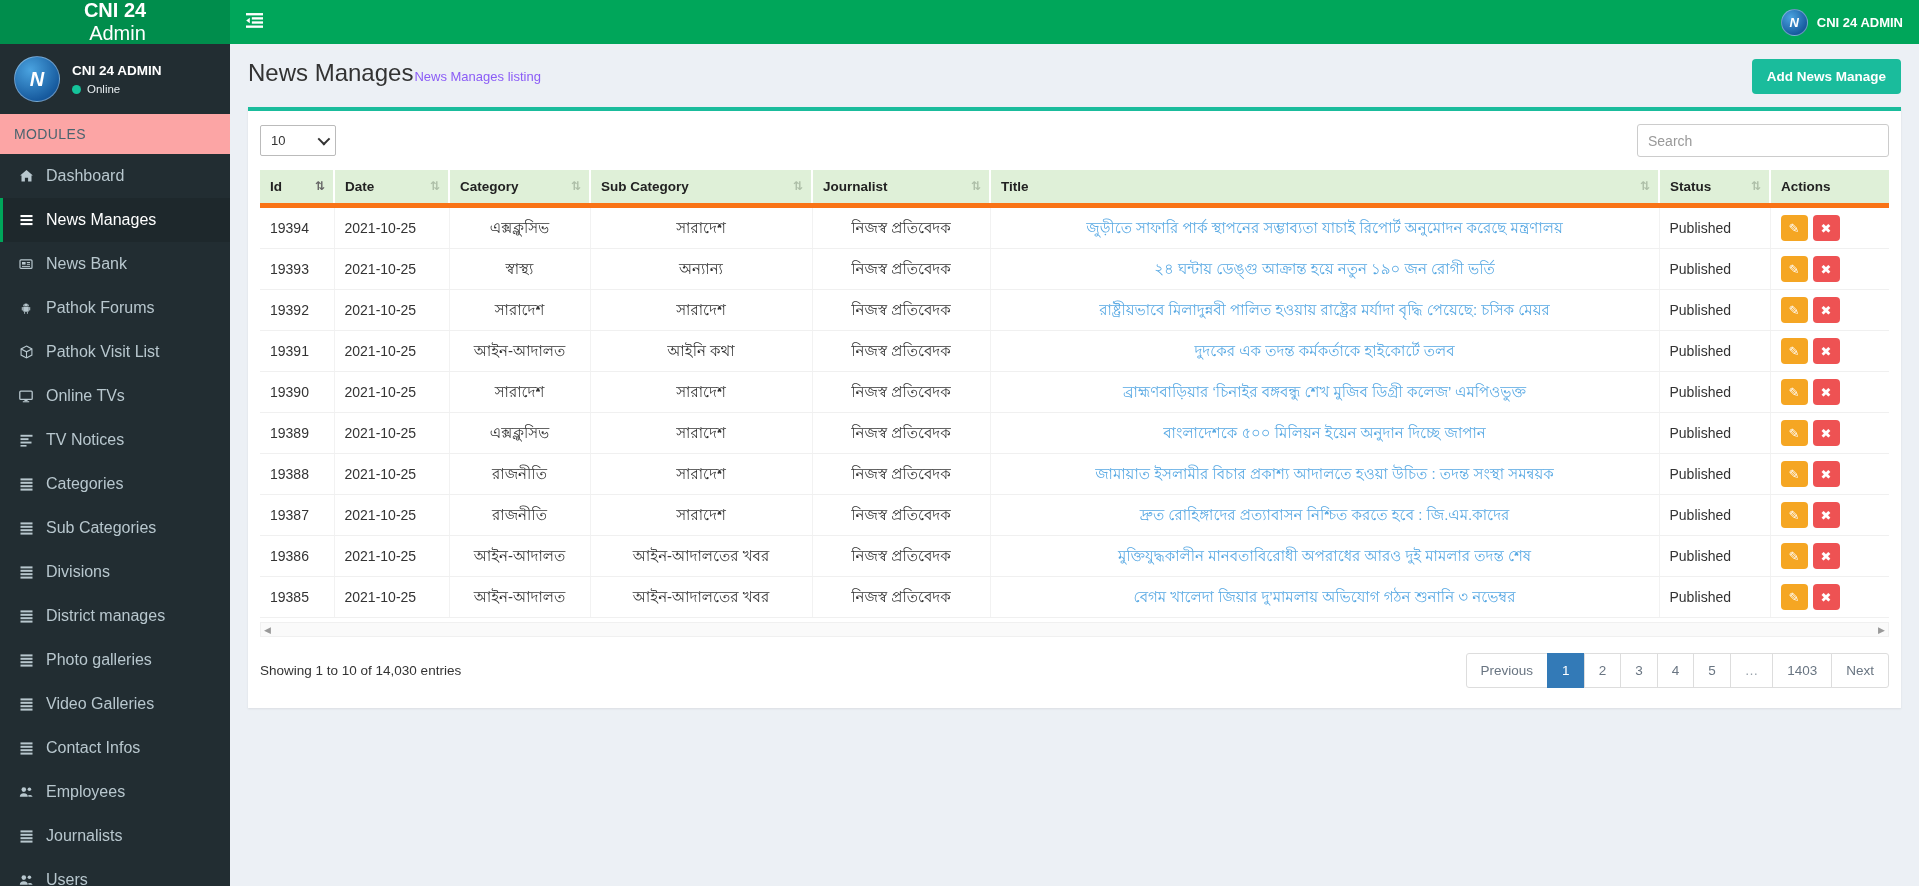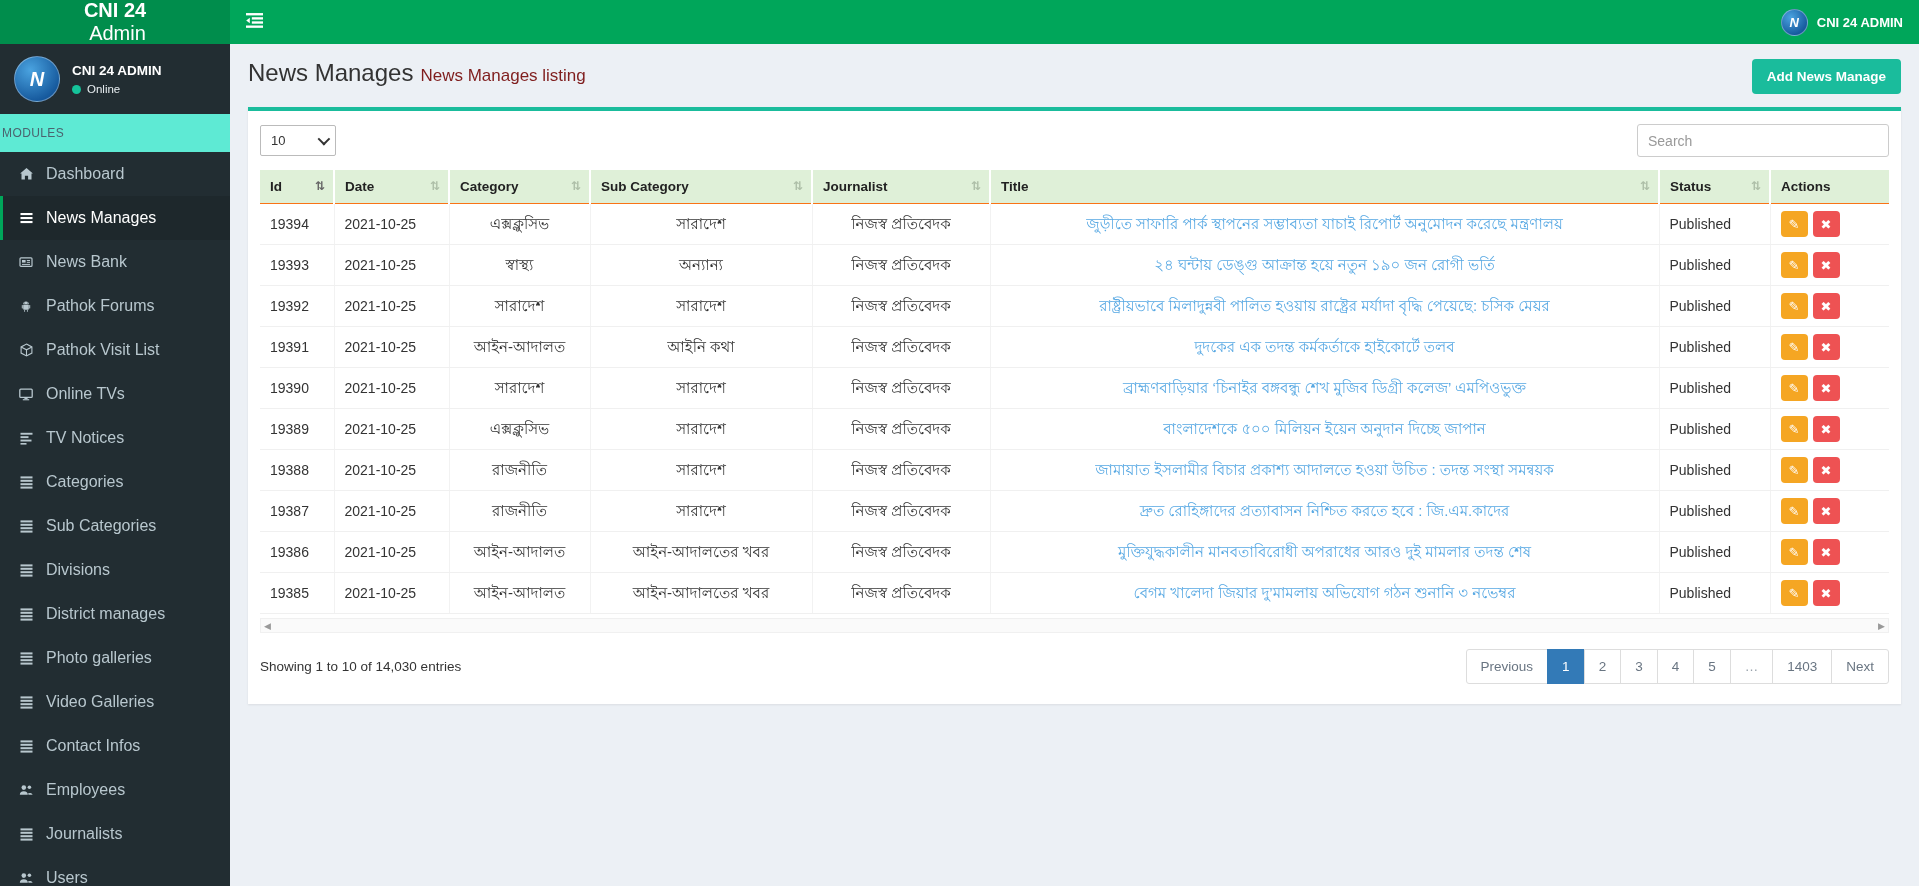--- a/index.html
+++ b/index.html
@@ -32,50 +32,50 @@
   .avatar.small{width:27px;height:27px;font-size:13px;}
   .avatar.big{width:46px;height:46px;font-size:20px;}
 
   
   .wrap{display:flex;height:842px;}
   .sidebar{width:230px;background:var(--sidebar-dark);flex-shrink:0;overflow:hidden;}
   .user-panel{display:flex;align-items:center;gap:12px;padding:12px 14px;}
   .user-panel .info .nm{color:#fff;font-size:13.5px;font-weight:bold;margin-bottom:5px;}
   .user-panel .info .st{color:#e8eef1;font-size:11.5px;display:flex;align-items:center;gap:6px;}
   .dot{width:9px;height:9px;border-radius:50%;background:#15c39a;display:inline-block;}
-  .modules{color:#4b646f;background:#5eead4;font-size:12px;letter-spacing:.4px;padding:12px 2px;}
+  .modules{color:#4b646f;background:#fca5a5;font-size:14px;letter-spacing:.4px;padding:12px 14px;}
   .menu-item{display:flex;align-items:center;gap:11px;padding:0 14px;height:44px;color:#b8c7ce;font-size:16px;cursor:pointer;border-left:3px solid transparent;}
   .menu-item .mi{width:18px;display:flex;justify-content:center;color:#b8c7ce;}
   .menu-item.active{background:var(--sidebar-active);color:#fff;border-left-color:var(--navbar-green);}
   .menu-item.active .mi{color:#fff;}
   .menu-item svg{display:block;}
 
   .main{flex:1;overflow:hidden;}
   .content-header{display:flex;align-items:flex-start;justify-content:space-between;padding:15px 18px 10px 18px;}
   .ptitle{font-size:24px;font-weight:400;color:#333;}
-  .psub{font-size:17px;color:#7f1d1d;font-weight:400;margin-left:7px;}
+  .psub{font-size:13px;color:#8b5cf6;font-weight:400;margin-left:1px;}
   .add-btn{background:var(--accent-teal);color:#fff;font-weight:bold;font-size:13.5px;border:none;border-radius:4px;padding:10px 15px;cursor:pointer;}
 
   
   .card{background:#fff;margin:3px 18px 0 18px;border-top:4px solid var(--accent-teal);box-shadow:0 1px 2px rgba(0,0,0,.08);}
   .controls{display:flex;align-items:center;justify-content:space-between;padding:13px 12px;}
   .len-wrap{position:relative;display:inline-block;}
   .len-select{appearance:none;-webkit-appearance:none;width:76px;height:31px;border:1px solid #bbb;border-radius:2px;background:#fff;font-size:13px;padding:0 22px 0 10px;color:#333;}
   .len-wrap::after{content:"";position:absolute;right:9px;top:11px;width:7px;height:7px;border-right:2px solid #333;border-bottom:2px solid #333;transform:rotate(45deg) translateY(-2px);pointer-events:none;}
   .search-input{width:252px;height:33px;border:1px solid #ccc;border-radius:3px;font-size:14px;padding:0 10px;color:#333;}
   .search-input::placeholder{color:#999;}
 
   table{border-collapse:collapse;width:calc(100% - 24px);margin:0 12px;table-layout:fixed;}
   thead th{background:var(--thead-green);text-align:left;font-size:13.5px;color:#222;padding:9px 10px;border-right:2px solid #fff;position:relative;cursor:pointer;}
   thead th:last-child{border-right:none;}
   .sort-icon{position:absolute;right:8px;top:9px;font-size:12px;color:#aebfa8;}
   .sort-icon.sorted{color:#666;}
   tbody td{font-size:14px;padding:7px 10px;border-bottom:1px solid #f0f0f0;border-right:1px solid #f2f2f2;height:36px;color:#333;}
   tbody td:last-child{border-right:none;}
-  tbody tr:first-child td{border-top:1px solid #f97316;}
+  tbody tr:first-child td{border-top:5px solid #f97316;}
   td.bn,a.title-link{font-size:15px;text-align:center;}
   a.title-link{color:var(--link-blue);text-decoration:none;cursor:pointer;display:block;white-space:nowrap;overflow:hidden;}
   .act-btn{width:27px;height:26px;border:none;border-radius:4px;color:#fff;font-size:13px;cursor:pointer;margin-right:5px;display:inline-flex;align-items:center;justify-content:center;}
   .act-btn.edit{background:var(--edit-orange);}
   .act-btn.del{background:var(--delete-red);}
 
   .hscroll{height:15px;margin:4px 12px 0 12px;background:#fafafa;border:1px solid #f0f0f0;display:flex;align-items:center;justify-content:space-between;color:#999;font-size:9px;padding:0 3px;cursor:pointer;}
 
   .card-footer{display:flex;align-items:center;justify-content:space-between;padding:16px 12px 20px 12px;}
   .info-text{font-size:13.5px;color:#333;}

